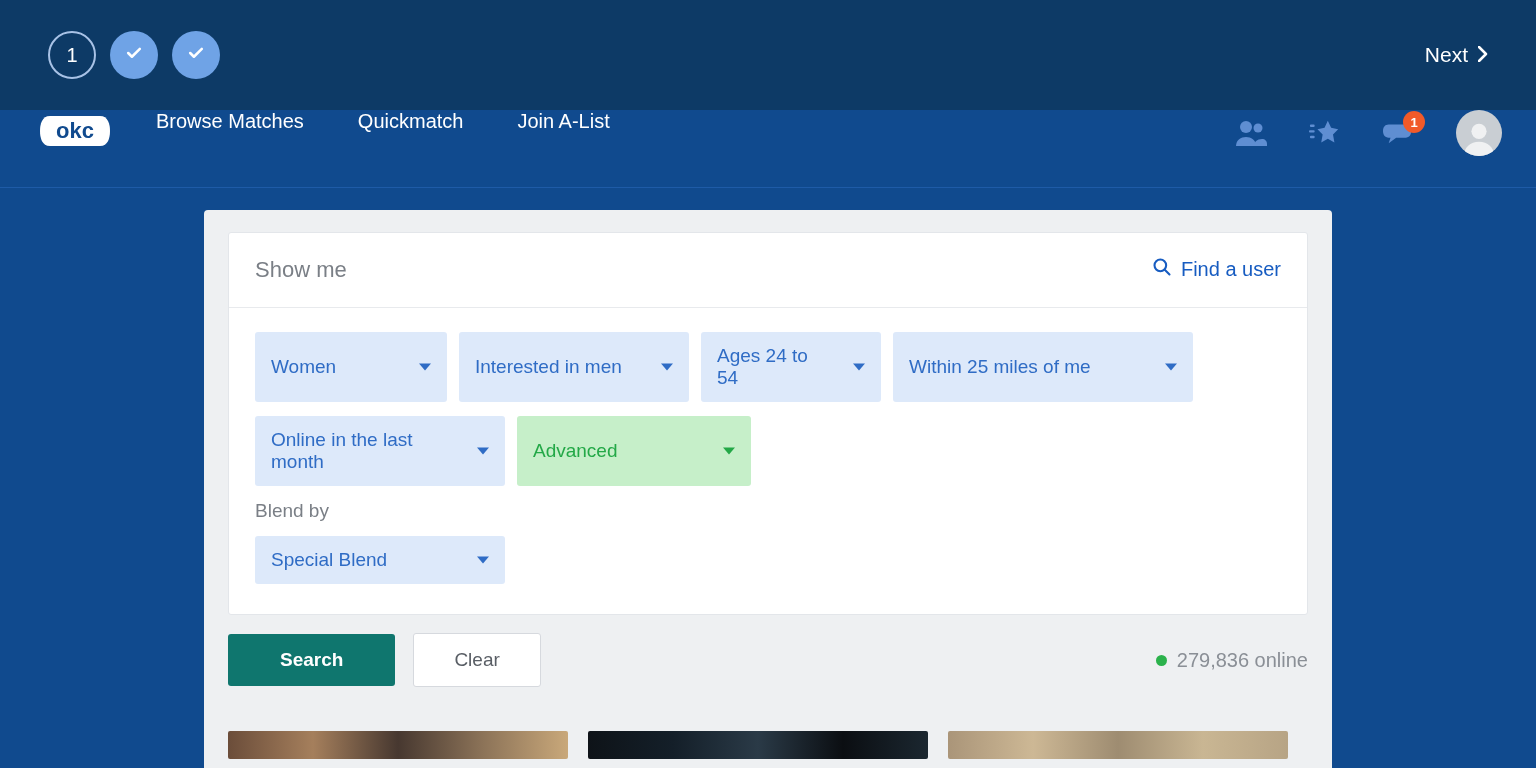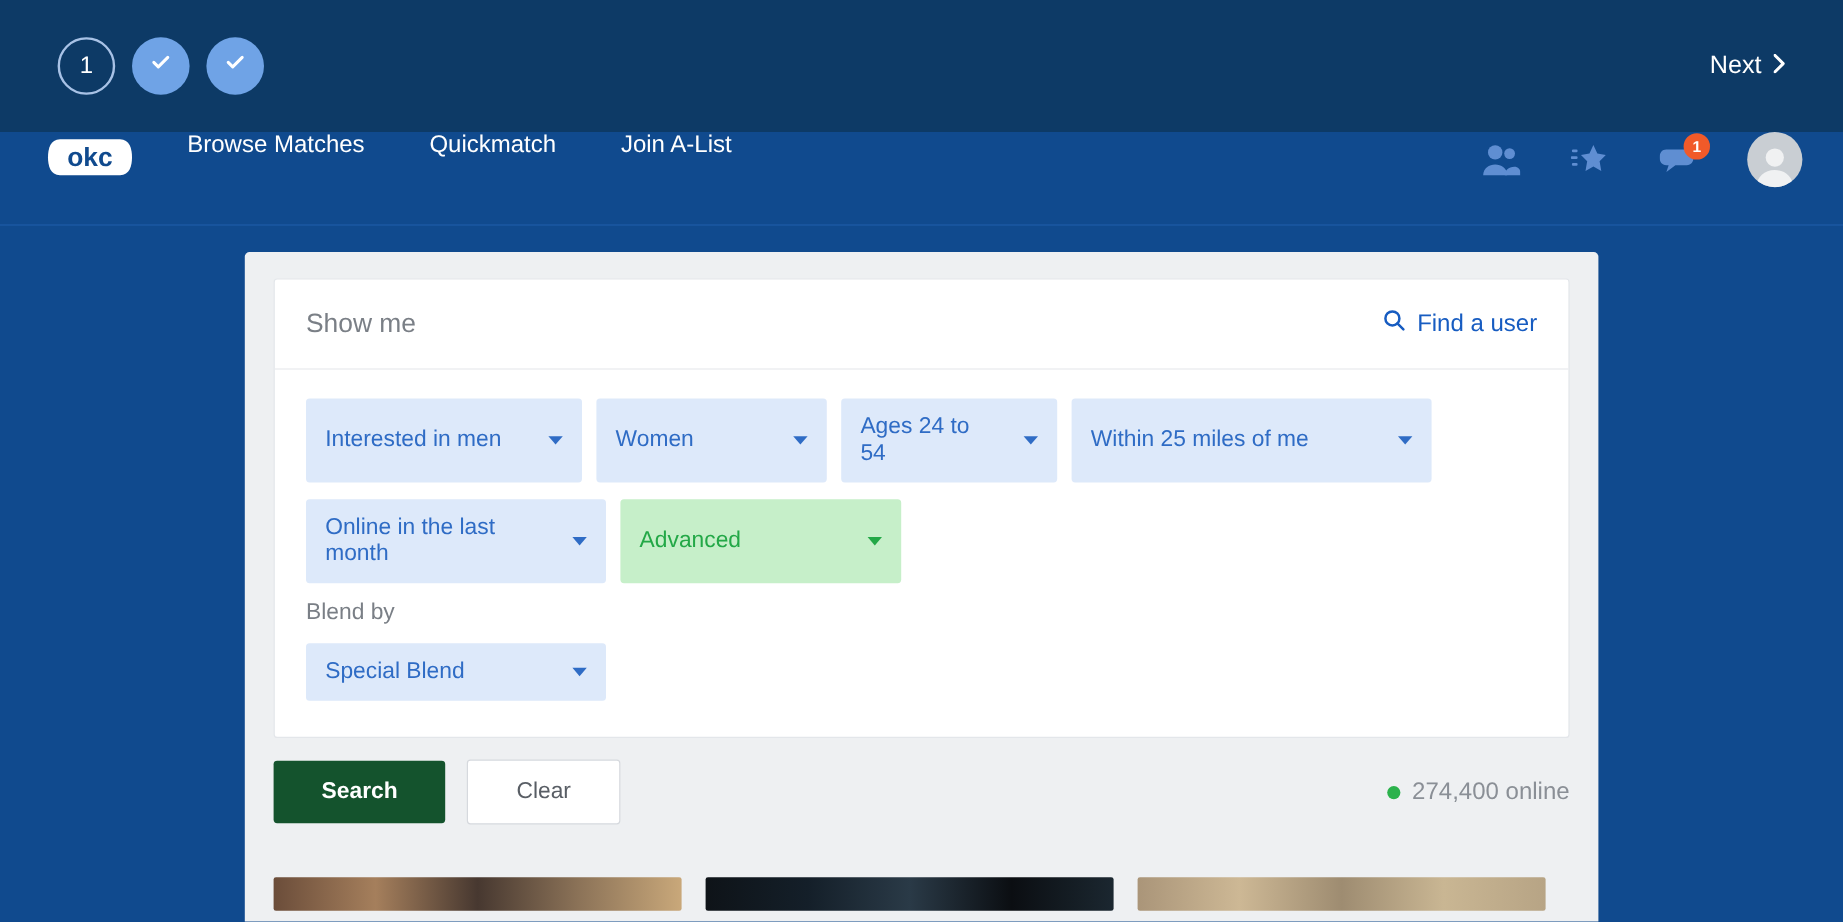--- a/index.html
+++ b/index.html
@@ -239,26 +239,26 @@
   }
 
   
   .action-row {
     display: flex;
     align-items: center;
     margin-top: 18px;
     gap: 18px;
   }
   .search-btn {
-    background: #14532d;
+    background: #0f766e;
     color: #fff;
     font-size: 19px;
     font-weight: 600;
     border: none;
-    padding: 15px 40px;
+    padding: 15px 52px;
     border-radius: 3px;
     cursor: pointer;
   }
   .clear-btn {
     background: #fff;
     color: #595e65;
     font-size: 19px;
     border: 1px solid #d6d9de;
     padding: 15px 40px;
     border-radius: 3px;
@@ -384,26 +384,26 @@
             <svg viewBox="0 0 24 24">
                 <circle cx="10" cy="10" r="7"></circle>
                 <path d="M15 15l6 6" stroke-linecap="round"></path>
               </svg>
           </span>
           <span>Find a user</span>
         </div>
       </div>
       <div class="filter-body">
         <div class="filter-row">
+          <div class="pill w190">
+              <span>Women</span>
+              <span class="caret"></span>
+            </div>
           <div class="pill w230">
               <span>Interested in men</span>
-              <span class="caret"></span>
-            </div>
-          <div class="pill w190">
-              <span>Women</span>
               <span class="caret"></span>
             </div>
           <div class="pill w180">
               <span>Ages 24 to 54</span>
               <span class="caret"></span>
             </div>
           <div class="pill w300">
               <span>Within 25 miles of me</span>
               <span class="caret"></span>
             </div>
@@ -426,21 +426,21 @@
             </div>
         </div>
       </div>
     </div>
 
     <div class="action-row">
       <button class="search-btn">Search</button>
       <button class="clear-btn">Clear</button>
       <div class="online-count">
         <div class="online-dot"></div>
-        <span>274,400 online</span>
+        <span>279,836 online</span>
       </div>
     </div>
 
     <div class="thumbs">
       <div class="thumb t1"></div>
       <div class="thumb t2"></div>
       <div class="thumb t3"></div>
     </div>
 
   </div>

